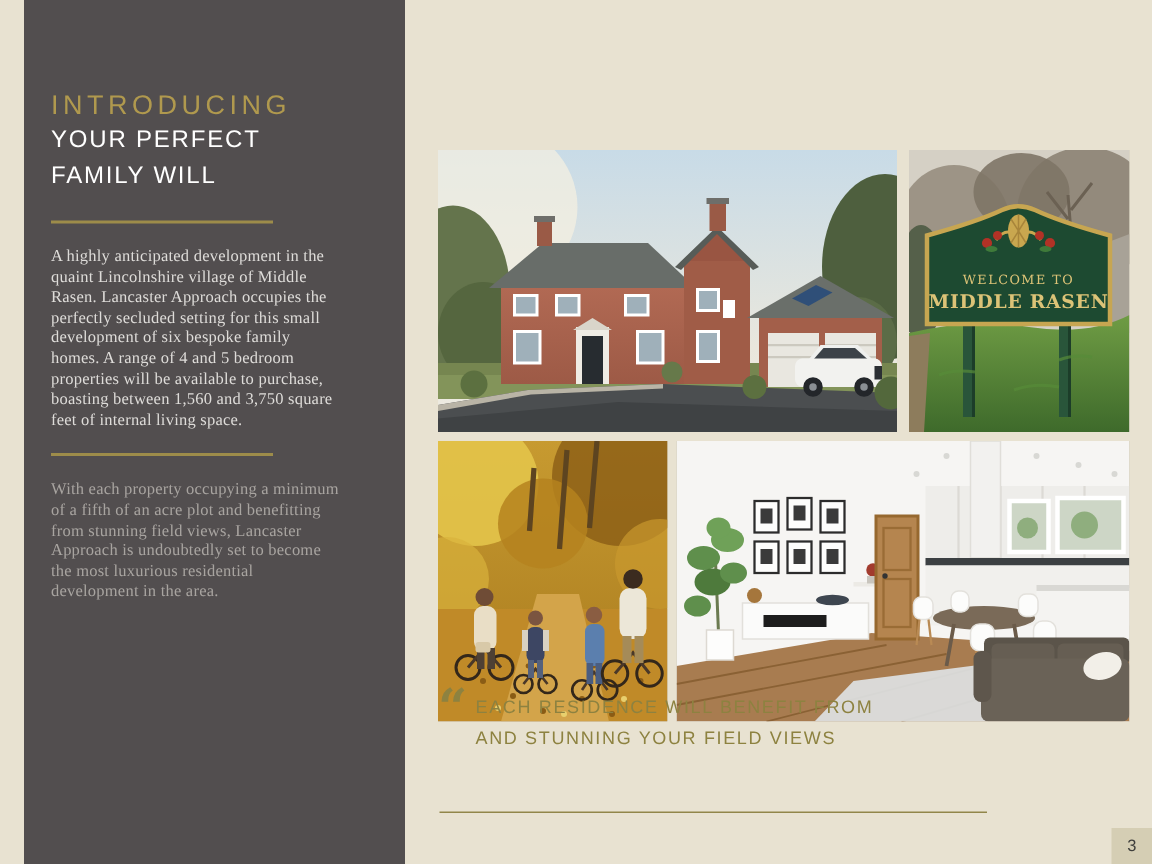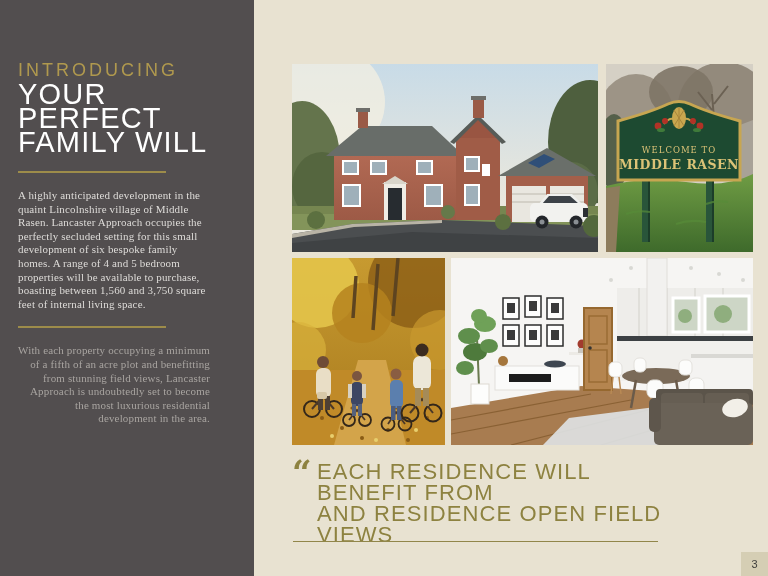--- a/index.html
+++ b/index.html
@@ -1,43 +1,43 @@
 <!DOCTYPE html>
 <html><head>
 <meta charset="utf-8">
 <style>
   html,body{margin:0;padding:0;}
   body{width:768px;height:576px;font-family:"Liberation Sans",sans-serif;}
   .page{position:relative;width:768px;height:576px;background:#e8e2d1;overflow:hidden;}
 
   
-  .sidebar{position:absolute;left:0;top:0;width:254px;height:576px;background:#524e4f;
+  .sidebar{position:absolute;left:16px;top:0;width:254px;height:576px;background:#524e4f;
            box-sizing:border-box;padding:58px 28px 0 18px;}
   .eyebrow{color:#b0994e;font-size:18px;letter-spacing:3px;font-weight:400;line-height:24px;}
-  .title-line{color:#ffffff;font-size:29px;letter-spacing:1.2px;font-weight:500;line-height:24px;}
+  .title-line{color:#ffffff;font-size:16px;letter-spacing:1.2px;font-weight:500;line-height:24px;}
   .gold-rule{width:148px;height:2px;background:#9d8c4a;border:none;margin:17px 0 0 0;}
   .sb-par{width:192px;color:#dedcd9;font-size:11px;line-height:13.6px;letter-spacing:.15px;
           margin:16px 0 0 0;font-family:Liberation Serif, serif;}
-  .sb-par.muted{color:#a8a4a0;text-align:right;}
+  .sb-par.muted{color:#a8a4a0;}
   .gold-rule.second{margin:15px 0 0 0;}
 
   
-  .photo{position:absolute;overflow:hidden;background:#cfc9ba;}
+  .photo{position:absolute;overflow:hidden;background:#cfc9ba;margin-top:36px;}
   .photo svg{display:block;width:100%;height:100%;}
   #photo-house{left:292px;top:64px;width:306px;height:188px;}
   #photo-sign{left:606px;top:64px;width:147px;height:188px;}
   #photo-autumn{left:292px;top:258px;width:153px;height:187px;}
   #photo-kitchen{left:451px;top:258px;width:302px;height:187px;}
 
   
   .quote{position:absolute;left:292px;top:461px;width:400px;color:#8d8240;}
   .qmark{position:absolute;left:0;top:-9px;font-family:"DejaVu Serif",serif;font-size:34px;
          font-weight:bold;letter-spacing:-2px;}
   .qlines{margin-left:25px;}
-  .qline{display:block;font-size:22px;line-height:21px;letter-spacing:1.1px;font-weight:400;}
+  .qline{display:block;font-size:12px;line-height:21px;letter-spacing:1.1px;font-weight:400;}
   .quote-rule{position:absolute;left:293px;top:541px;width:365px;height:1px;background:#91864a;}
 
   
   .pagenum{position:absolute;left:741px;top:552px;width:27px;height:24px;background:#d5ceb4;
            color:#3f3f3c;font-size:11px;display:flex;align-items:center;justify-content:center;}
 </style>
 </head>
 <body>
 
 <div class="page">
@@ -356,21 +356,21 @@
         <ellipse cx="284" cy="150" rx="13" ry="9" fill="#f2efe8" transform="rotate(-15 284 150)"></ellipse>
         <rect x="198" y="140" width="12" height="34" rx="5" fill="#5e564c"></rect>
       </g>
     </svg>
   </div>
 
   <div class="quote">
     <span class="qmark">“</span>
     <div class="qlines">
       <span class="qline">EACH RESIDENCE WILL BENEFIT FROM</span>
-      <span class="qline">AND RESIDENCE OPEN FIELD VIEWS</span>
+      <span class="qline">AND STUNNING YOUR FIELD VIEWS</span>
     </div>
   </div>
   <div class="quote-rule"></div>
 
   <div class="pagenum">
     <span>3</span>
   </div>
 
 </div>
 

